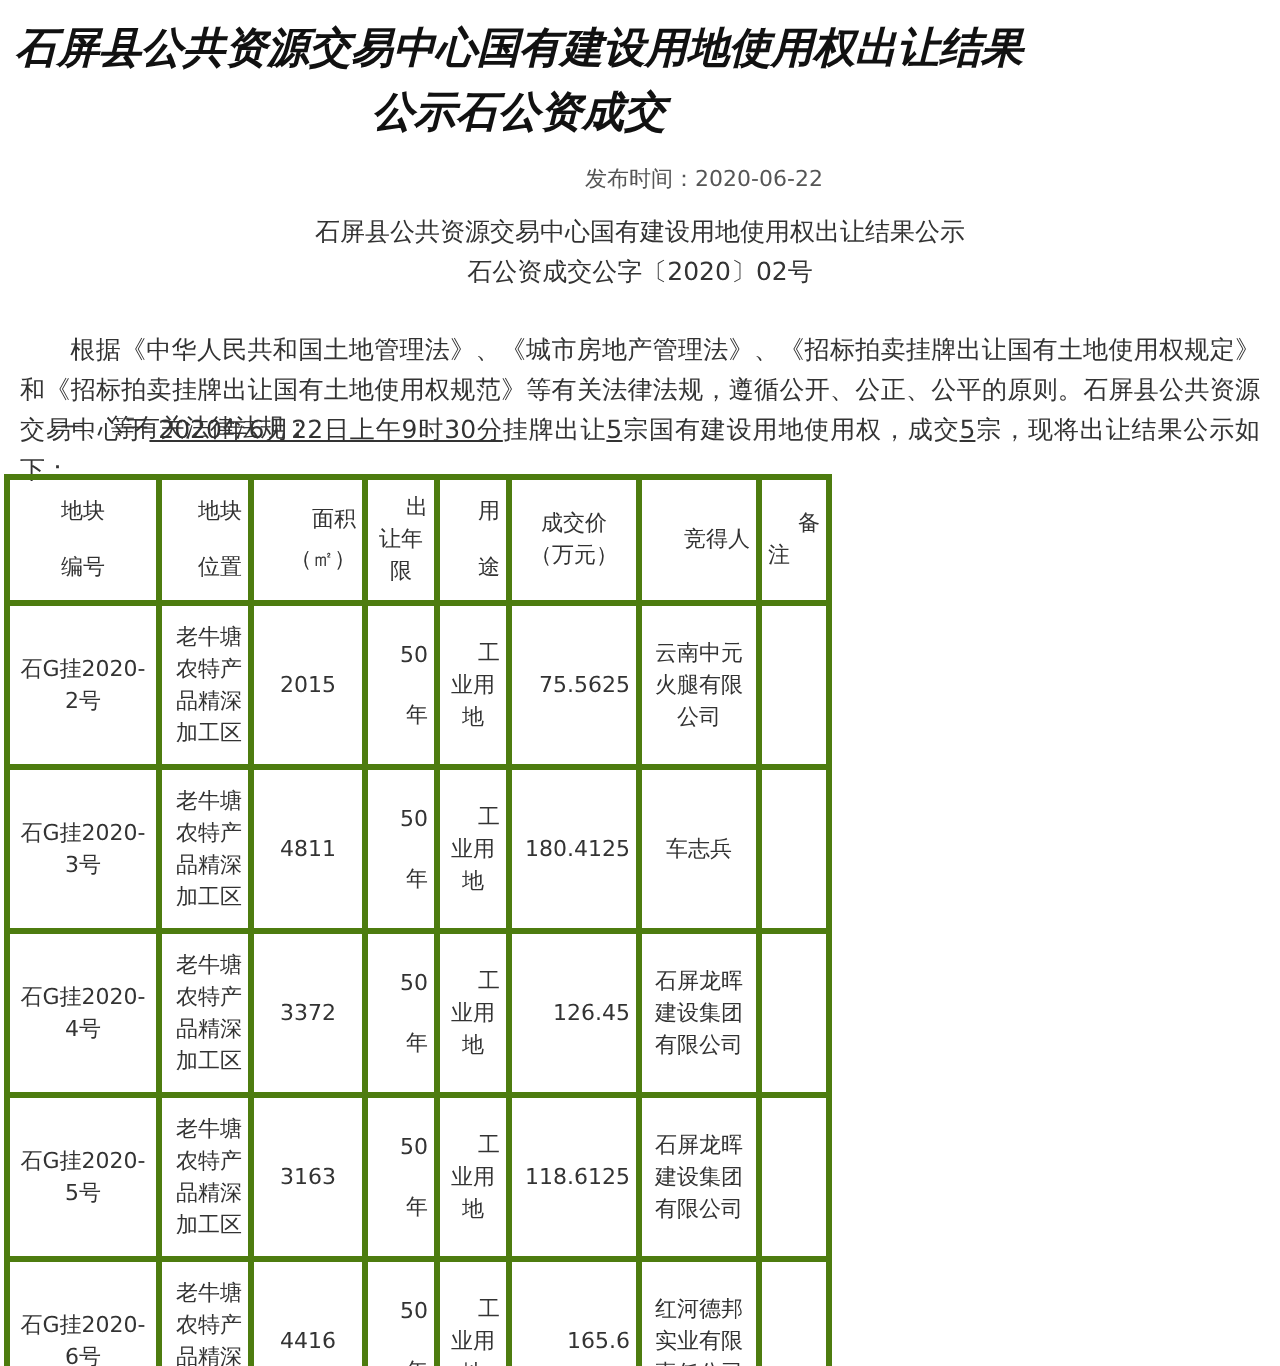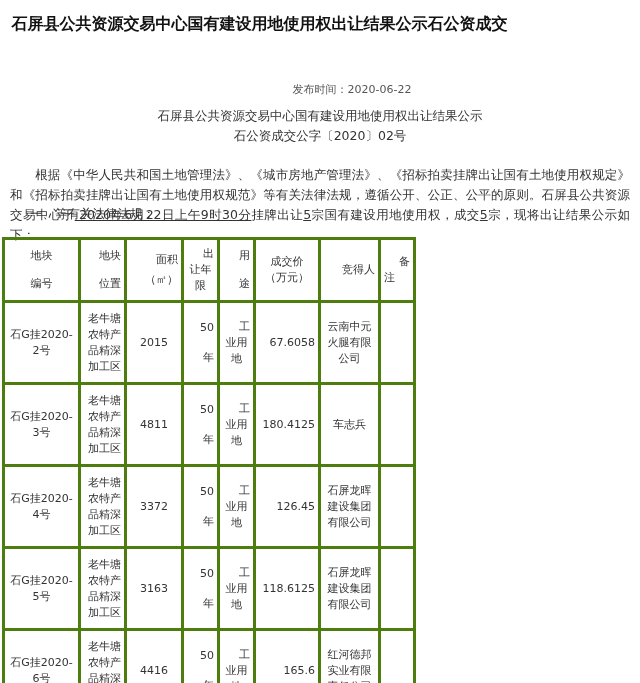--- a/index.html
+++ b/index.html
@@ -3,22 +3,22 @@
   <meta charset="utf-8">
   <style>
     html, body { margin: 0; padding: 0; background: #ffffff; }
     body {
       width: 640px; height: 683px; overflow: hidden; position: relative;
       font-family: "DejaVu Sans", "Liberation Sans", sans-serif;
       color: #333333;
     }
     .title {
       position: absolute; left: 0; top: 8px; width: 519px;
-      text-align: center; font-weight: bold; font-size: 16px; line-height: 32px;
-      color: #111111; letter-spacing: 0px;
+      text-align: center; font-weight: bold; font-size: 21px; line-height: 32px;
+      color: #111111; letter-spacing: 0px; font-style: italic;
     }
     .pubdate {
       position: absolute; left: 0; top: 82px; width: 640px; text-align: center;
       font-size: 11px; color: #555; padding-left: 64px; box-sizing: border-box;
     }
     .doc-head {
       position: absolute; left: 0; top: 106px; width: 640px; text-align: center;
       font-size: 12.5px; line-height: 20px; color: #333;
     }
     .doc-head .l2 { }
@@ -114,21 +114,21 @@
     <td class="r">老牛塘农特产品精深加工区</td>
     <td class="c">2015</td>
     <td class="r">
           <span class="blk" style="margin-bottom:14px">50</span>
           <span class="blk">年</span>
         </td>
     <td class="c">
           <span class="blk" style="text-align:right">工</span>
           <span class="blk">业用地</span>
         </td>
-    <td class="r">67.6058</td>
+    <td class="r">75.5625</td>
     <td class="c">云南中元火腿有限公司</td>
     <td></td>
   </tr>
   <tr class="row">
     <td class="c">石G挂2020-3号</td>
     <td class="r">老牛塘农特产品精深加工区</td>
     <td class="c">4811</td>
     <td class="r">
           <span class="blk" style="margin-bottom:14px">50</span>
           <span class="blk">年</span>

